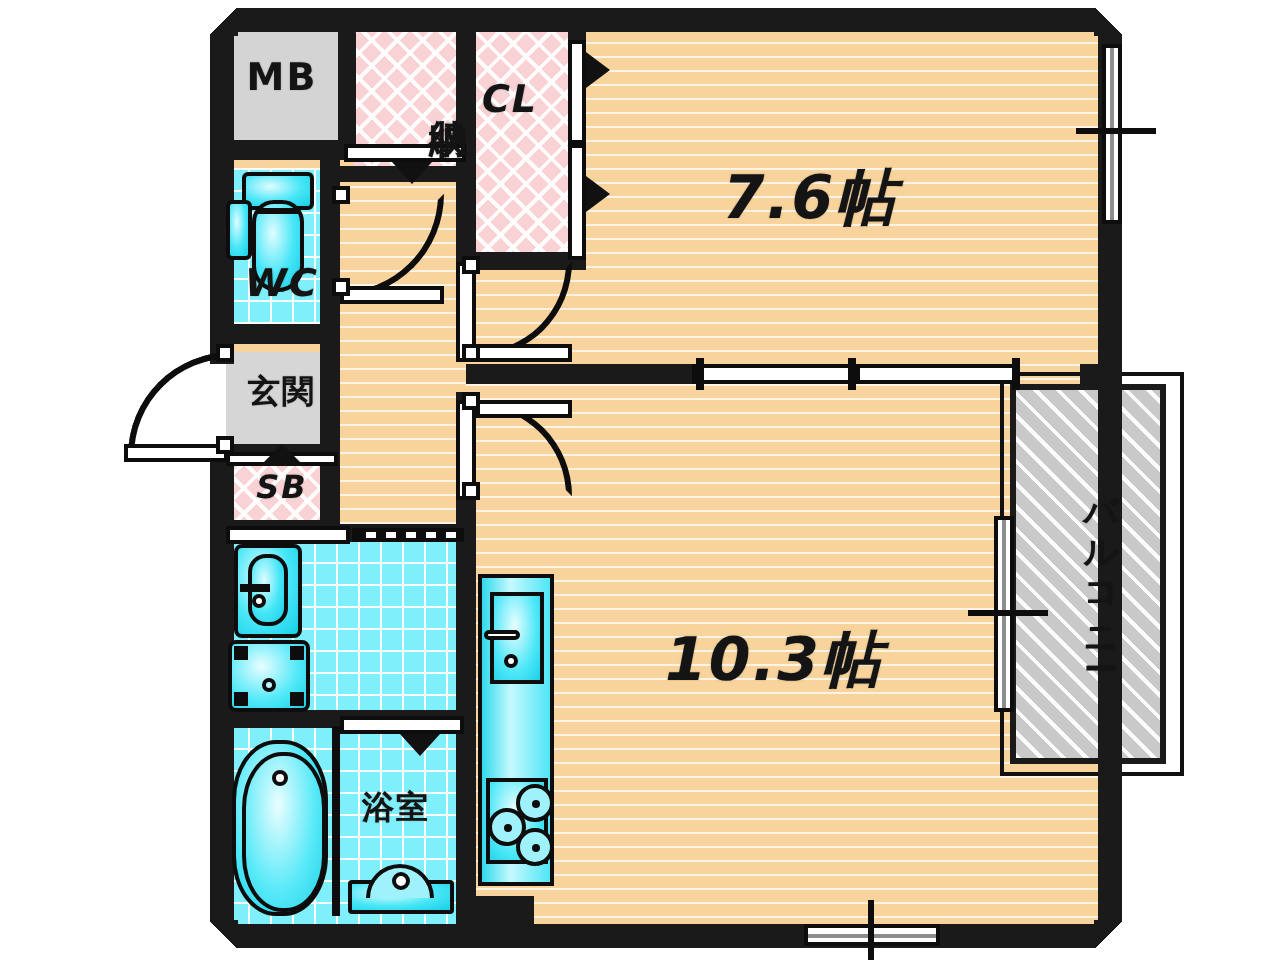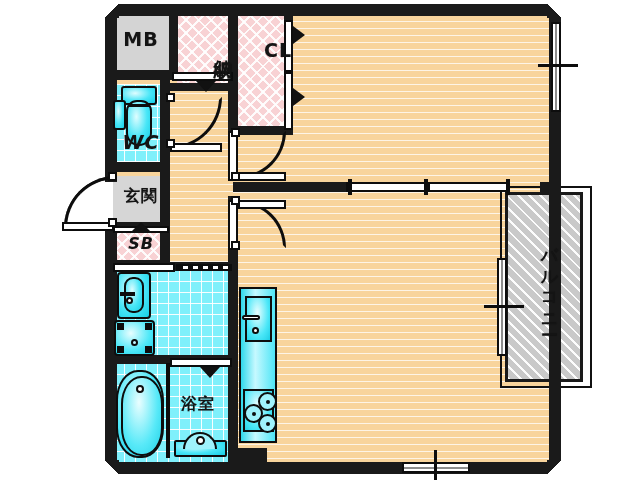--- a/index.html
+++ b/index.html
@@ -332,32 +332,34 @@
   <div class="abs win-mull" style="left:484px; top:305px; width:40px; height:3px;"></div>
 
   <div class="abs window" style="left:402px; top:462px; width:68px; height:11px;"></div>
   <div class="abs slider-line" style="left:404px; top:467px; width:64px; height:2px;"></div>
   <div class="abs win-mull" style="left:434px; top:450px; width:3px; height:38px;"></div>
 
   <div class="abs lbl lbl-md" style="left:113px; top:30px; width:56px;">MB</div>
 
   <div class="abs lbl lbl-md" style="left:177px; top:17px; width:56px; writing-mode:vertical-rl; height:56px; letter-spacing:1px;">収納</div>
 
-  <div class="abs lbl lbl-md" style="left:252px; top:41px; width:52px; ">CL</div>
-
+  <div class="abs lbl lbl-md" style="left:229px; top:41px; width:52px; font-style:italic;">CL</div>
+
+  <div class="abs lbl lbl-big2" style="left:340px; top:84px; width:130px;">7.6帖</div>
 
   <div class="abs lbl lbl-md" style="left:113px; top:133px; width:56px; font-style:italic;">WC</div>
 
   <div class="abs lbl lbl-sm" style="left:113px; top:188px; width:56px;">玄関</div>
 
   <div class="abs lbl lbl-sm" style="left:113px; top:236px; width:56px; font-style:italic;">SB</div>
 
 
   <div class="abs lbl lbl-sm" style="left:166px; top:396px; width:64px;">浴室</div>
 
+  <div class="abs lbl lbl-big2" style="left:312px; top:315px; width:150px;">10.3帖</div>
 
   <div class="abs lbl lbl-vert" style="left:528px; top:222px; width:30px; height:120px;">バルコニー</div>
 
   <div class="abs" style="left:105px; top:4px; width:14px; height:14px; background:linear-gradient(135deg, #fff 0 48%, #1a1a1a 48% 100%);"></div>
   <div class="abs" style="left:547px; top:4px; width:14px; height:14px; background:linear-gradient(225deg, #fff 0 48%, #1a1a1a 48% 100%);"></div>
   <div class="abs" style="left:105px; top:460px; width:14px; height:14px; background:linear-gradient(45deg, #fff 0 48%, #1a1a1a 48% 100%);"></div>
   <div class="abs" style="left:547px; top:460px; width:14px; height:14px; background:linear-gradient(315deg, #fff 0 48%, #1a1a1a 48% 100%);"></div>
 
 </div>
 

